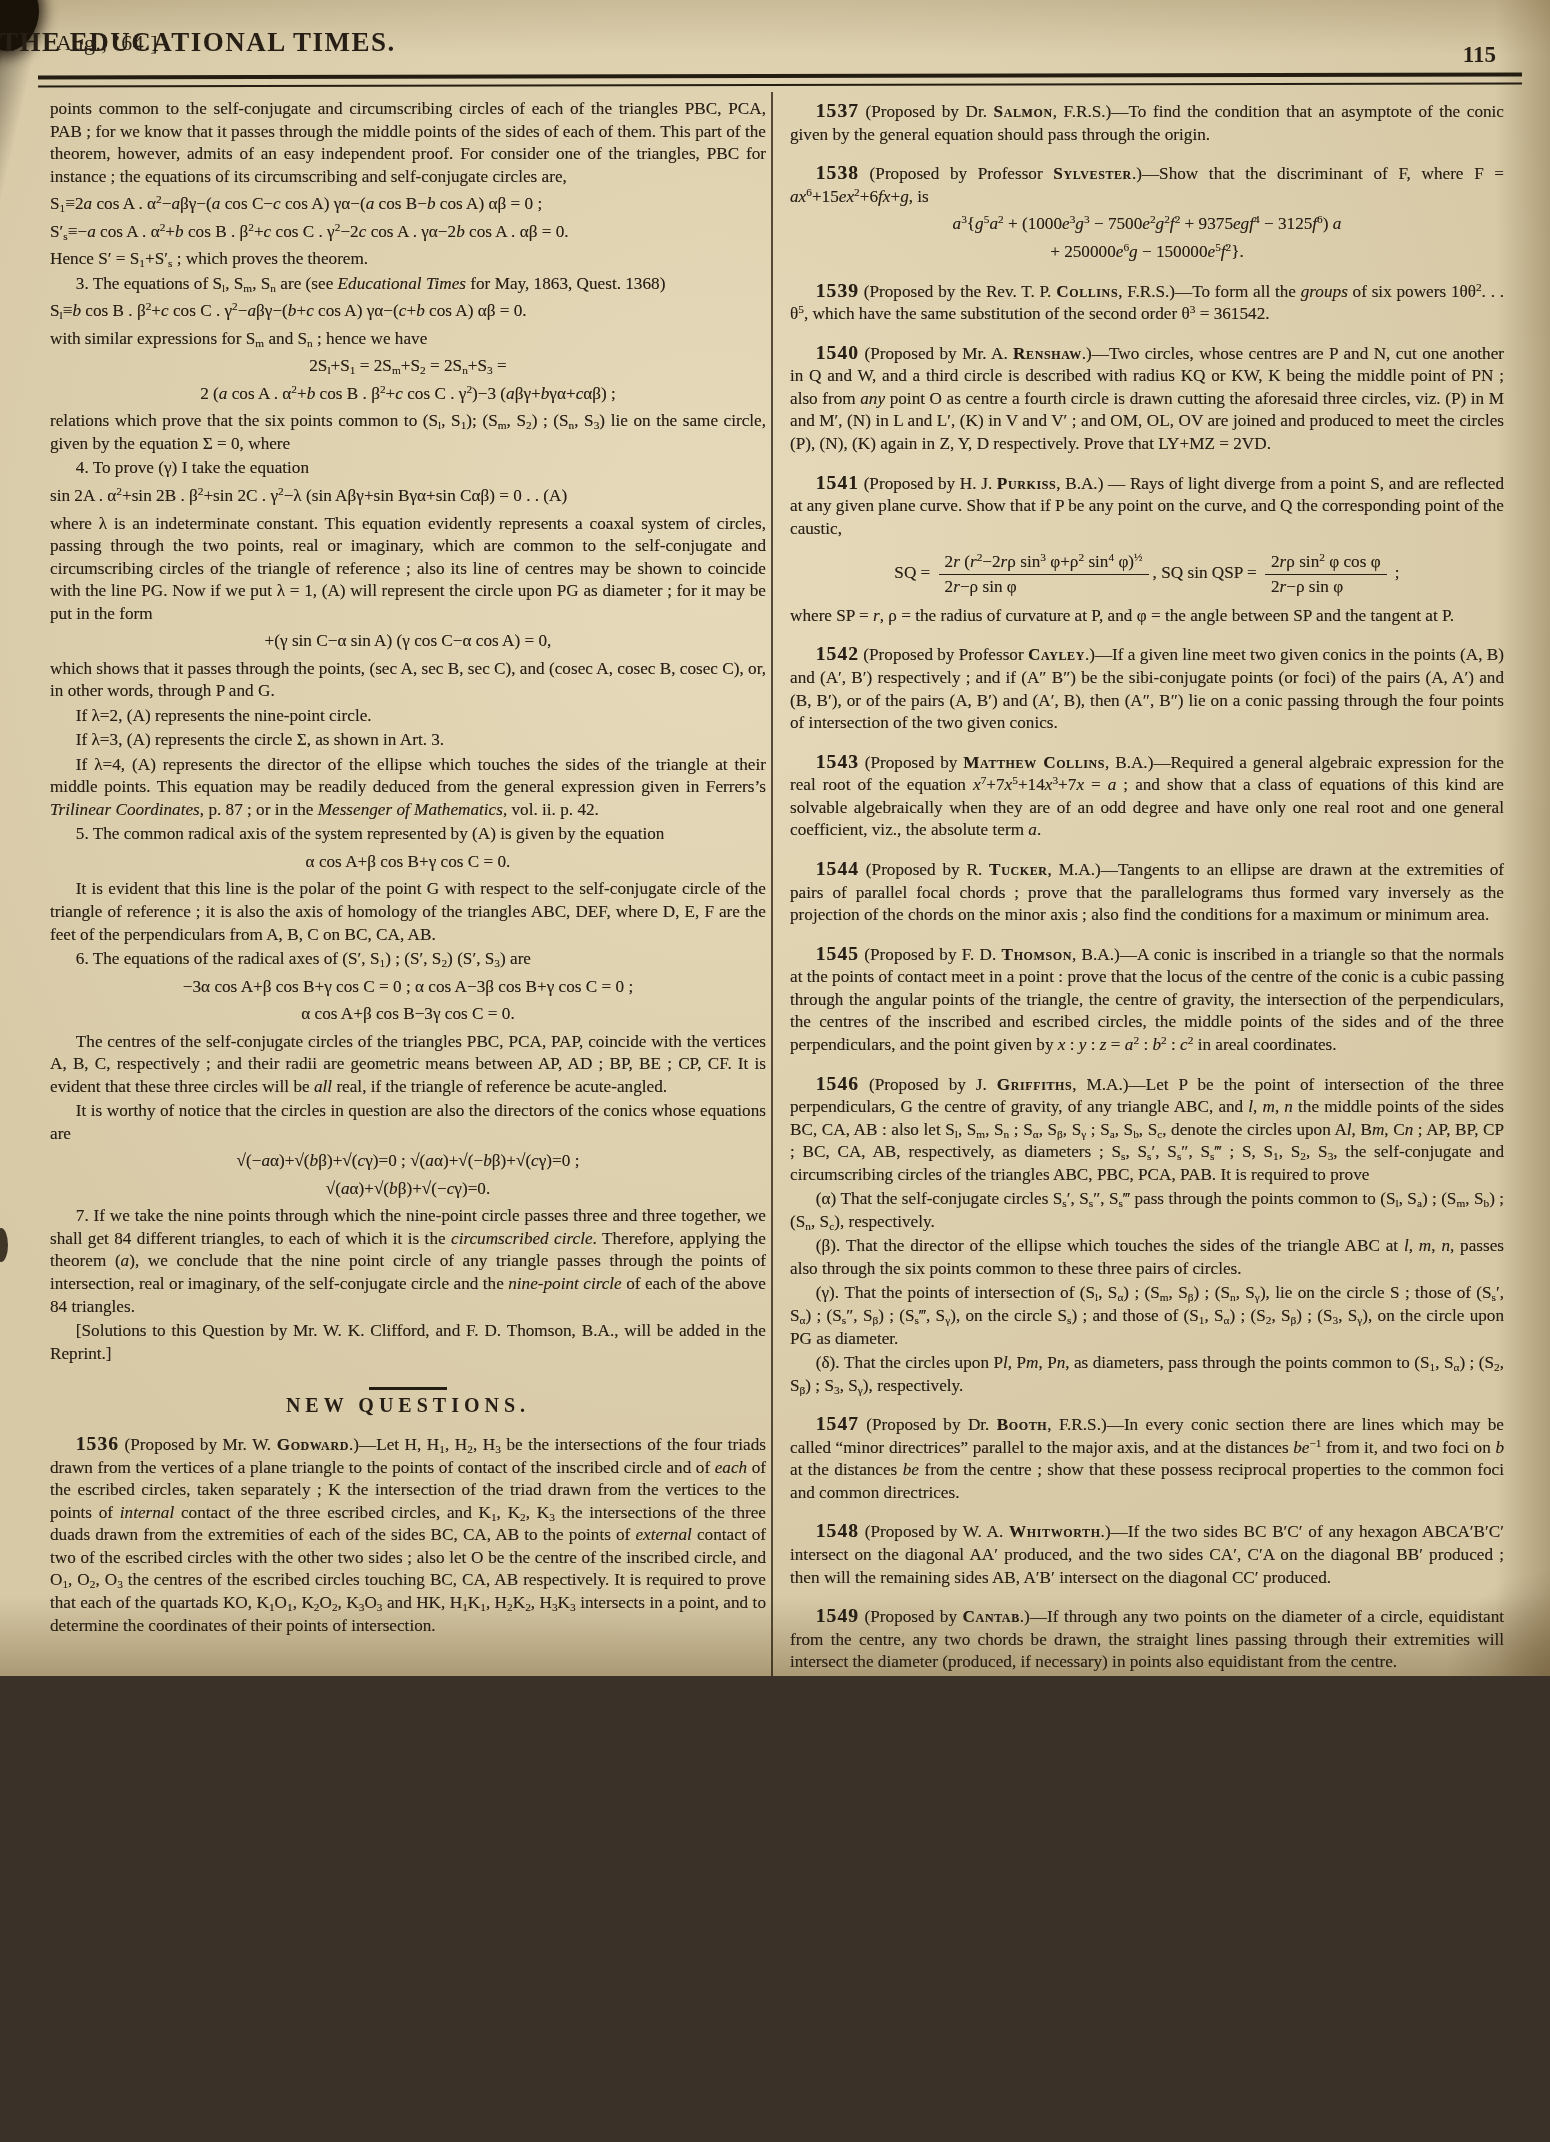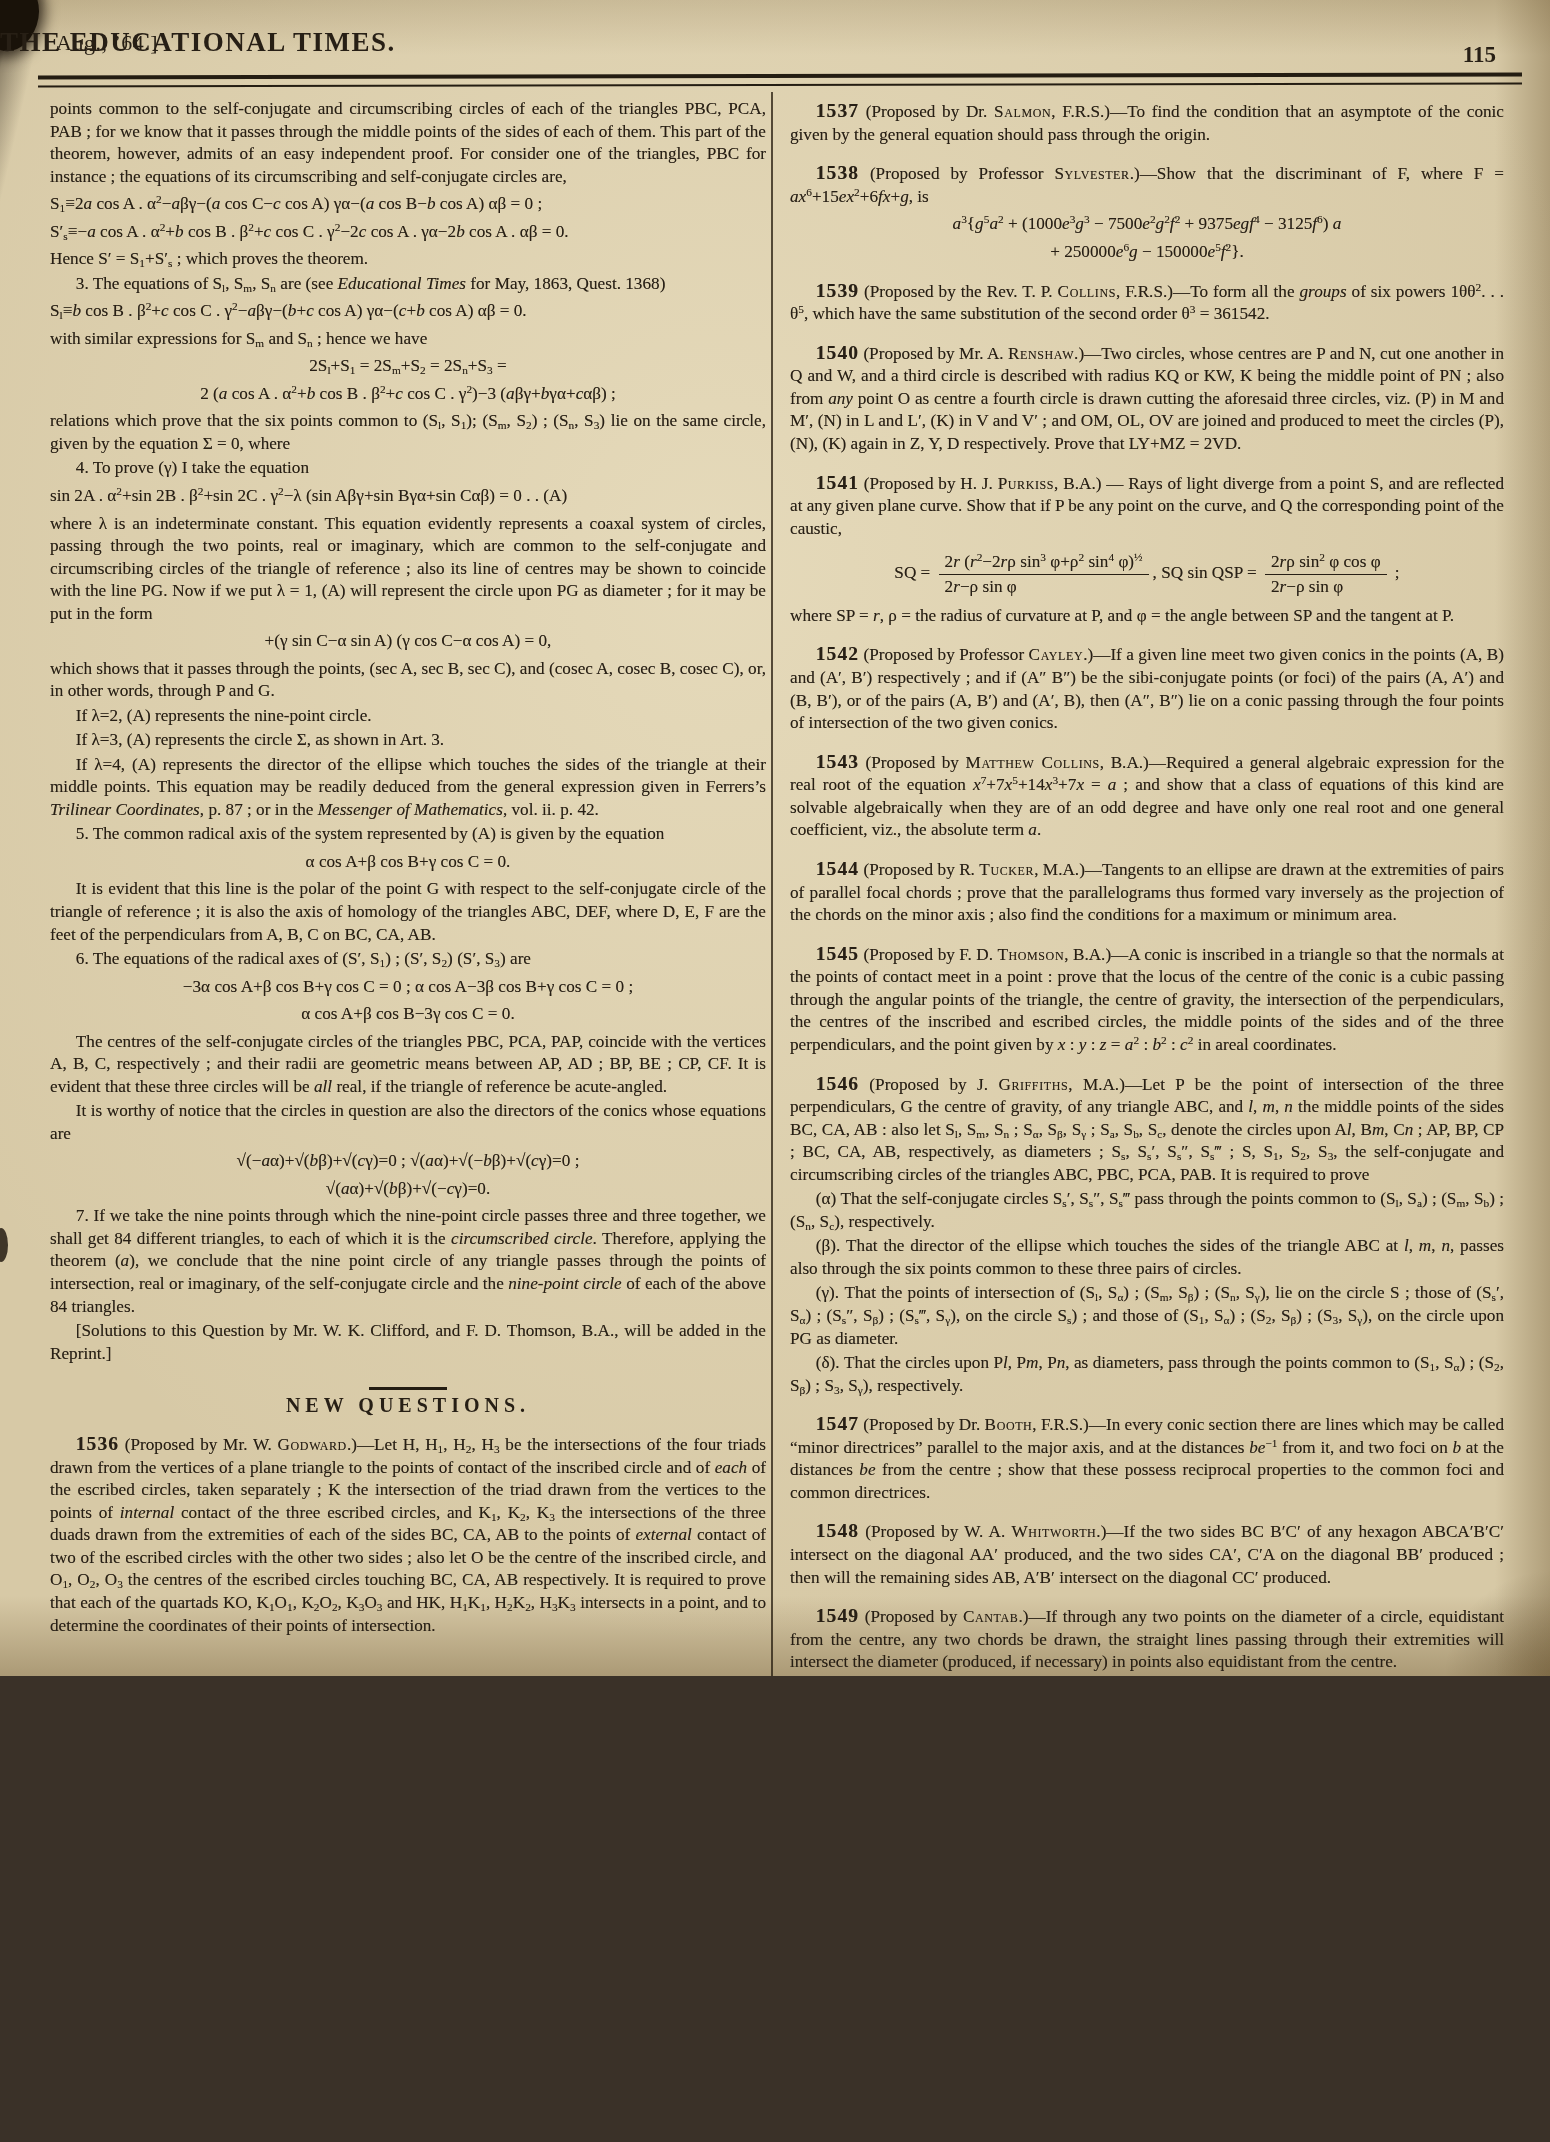--- a/index.html
+++ b/index.html
@@ -34,21 +34,21 @@
   .col p.p{text-indent:1.5em;margin-top:2px;}
   .col p.pn{margin-top:2px;}
   .col p.q{text-indent:1.5em;margin-top:14px;}
   .col p.q:first-child{margin-top:2px;}
   .col p.eql{text-align:left;margin:5px 0;}
   .col p.eqc{text-align:center;margin:5px 0;}
   .col p.eqf{text-align:center;margin:12px 0 8px;}
   .heading{margin:4px 0 8px;text-align:center;font-size:20px;font-weight:bold;letter-spacing:5px;}
   .divider{width:78px;margin:22px auto 4px;border-top:3px solid #241d12;}
   .qn{font-size:1.14em;font-weight:bold;letter-spacing:1px;}
-  .sc{font-variant:small-caps;letter-spacing:.6px;}
+  .sc{font-variant:small-caps;letter-spacing:.6px;font-weight:bold;}
   sub,sup{font-size:66%;line-height:0;}
   sub{vertical-align:-0.3em;}
   sup{vertical-align:0.5em;}
   .frac{display:inline-block;vertical-align:middle;text-align:left;margin:0 4px;line-height:1.15;}
   .frac .nm{display:block;padding:0 6px 2px;border-bottom:1.4px solid #271f15;}
   .frac .dn{display:block;padding:2px 6px 0;}
 </style>
 </head>
 <body>
 

